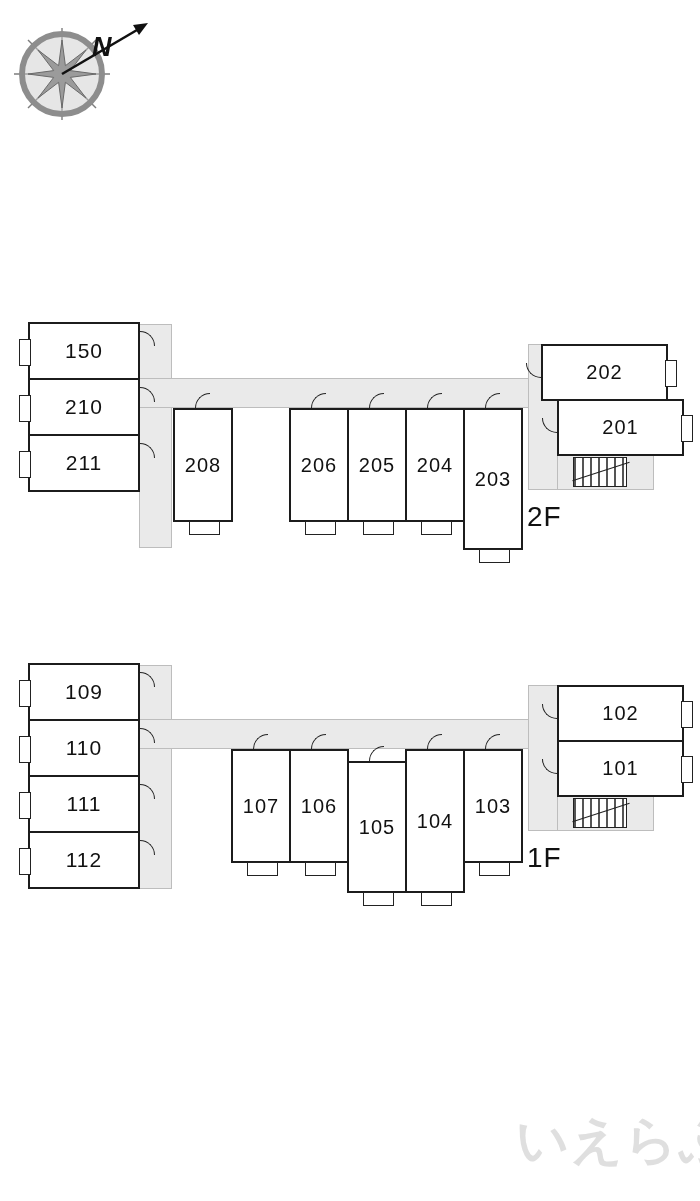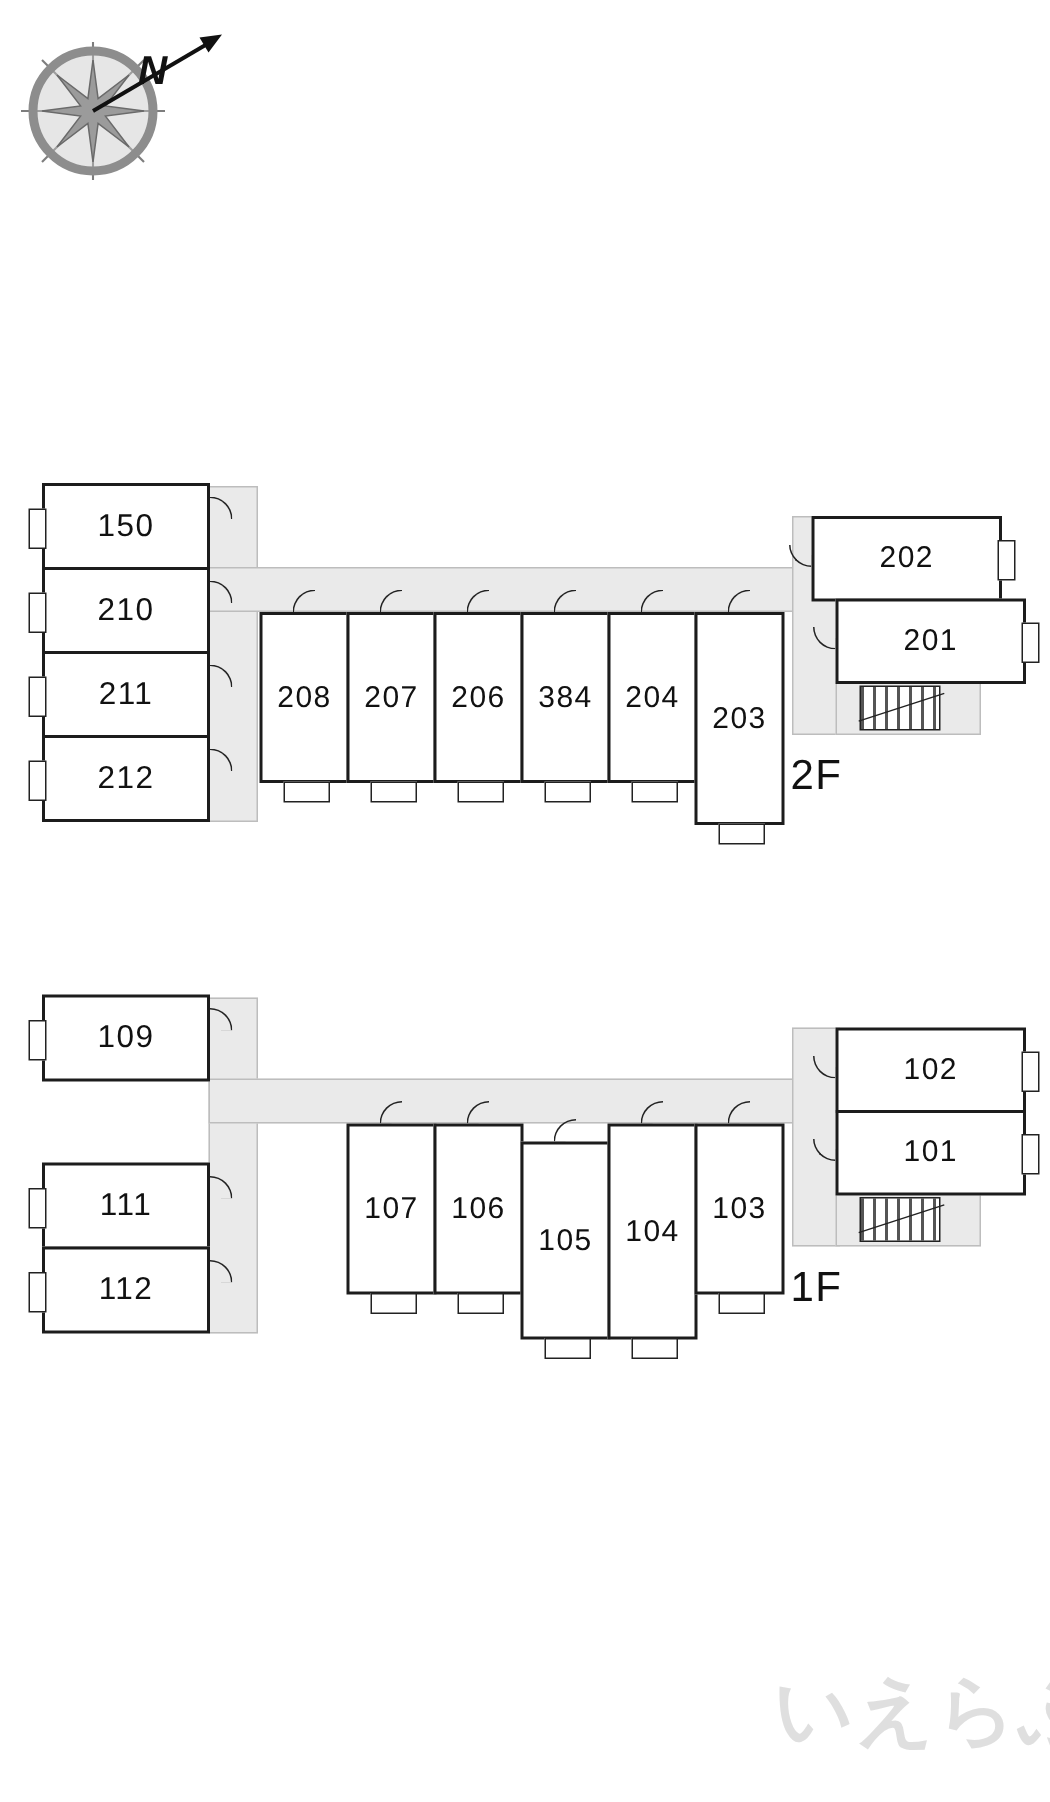--- a/index.html
+++ b/index.html
@@ -78,43 +78,33 @@
     <div class="room" style="left:28px;top:58px;width:112px;height:58px">
       <span class="rlabel">210</span>
       <span class="win" style="left:-11px;top:15px;width:12px;height:27px"></span>
       <span class="door d-tr" style="right:-17px;top:7px"></span>
     </div>
     <div class="room" style="left:28px;top:114px;width:112px;height:58px">
       <span class="rlabel">211</span>
       <span class="win" style="left:-11px;top:15px;width:12px;height:27px"></span>
       <span class="door d-tr" style="right:-17px;top:7px"></span>
     </div>
-    <div class="room" style="left:28px;top:170px;width:112px;height:58px">
-      <span class="rlabel">212</span>
-      <span class="win" style="left:-11px;top:15px;width:12px;height:27px"></span>
-      <span class="door d-tr" style="right:-17px;top:7px"></span>
-    </div>
 
     <div class="room" style="left:173px;top:88px;width:60px;height:114px">
       <span class="rlabel" style="font-size:20px">208</span>
       <span class="door d-tl" style="top:-17px;left:20px"></span>
       <span class="balcony"></span>
     </div>
-    <div class="room" style="left:231px;top:88px;width:60px;height:114px">
-      <span class="rlabel" style="font-size:20px">207</span>
-      <span class="door d-tl" style="top:-17px;left:20px"></span>
-      <span class="balcony"></span>
-    </div>
     <div class="room" style="left:289px;top:88px;width:60px;height:114px">
       <span class="rlabel" style="font-size:20px">206</span>
       <span class="door d-tl" style="top:-17px;left:20px"></span>
       <span class="balcony"></span>
     </div>
     <div class="room" style="left:347px;top:88px;width:60px;height:114px">
-      <span class="rlabel" style="font-size:20px">384</span>
+      <span class="rlabel" style="font-size:20px">205</span>
       <span class="door d-tl" style="top:-17px;left:20px"></span>
       <span class="balcony"></span>
     </div>
     <div class="room" style="left:405px;top:88px;width:60px;height:114px">
       <span class="rlabel" style="font-size:20px">204</span>
       <span class="door d-tl" style="top:-17px;left:20px"></span>
       <span class="balcony"></span>
     </div>
     <div class="room" style="left:463px;top:88px;width:60px;height:142px">
       <span class="rlabel" style="font-size:20px">203</span>
@@ -143,20 +133,25 @@
     <div class="cor" style="left:557px;top:134px;width:97px;height:36px"></div>
     <div class="stairs" style="left:573px;top:137px">
         <span class="stair-diag"></span>
       </div>
 
     <div class="room" style="left:28px;top:2px;width:112px;height:58px">
       <span class="rlabel">109</span>
       <span class="win" style="left:-11px;top:15px;width:12px;height:27px"></span>
       <span class="door d-tr" style="right:-17px;top:7px"></span>
     </div>
+    <div class="room" style="left:28px;top:58px;width:112px;height:58px">
+      <span class="rlabel">110</span>
+      <span class="win" style="left:-11px;top:15px;width:12px;height:27px"></span>
+      <span class="door d-tr" style="right:-17px;top:7px"></span>
+    </div>
     <div class="room" style="left:28px;top:114px;width:112px;height:58px">
       <span class="rlabel">111</span>
       <span class="win" style="left:-11px;top:15px;width:12px;height:27px"></span>
       <span class="door d-tr" style="right:-17px;top:7px"></span>
     </div>
     <div class="room" style="left:28px;top:170px;width:112px;height:58px">
       <span class="rlabel">112</span>
       <span class="win" style="left:-11px;top:15px;width:12px;height:27px"></span>
       <span class="door d-tr" style="right:-17px;top:7px"></span>
     </div>

